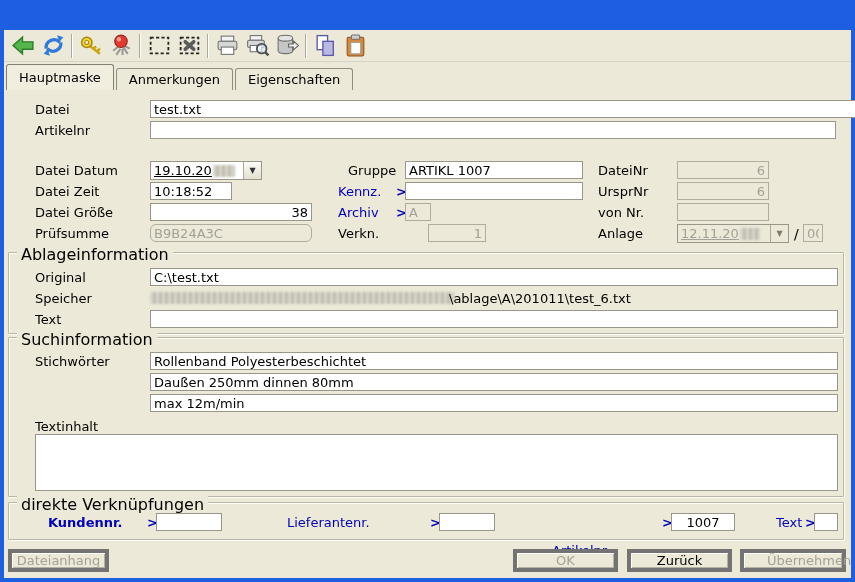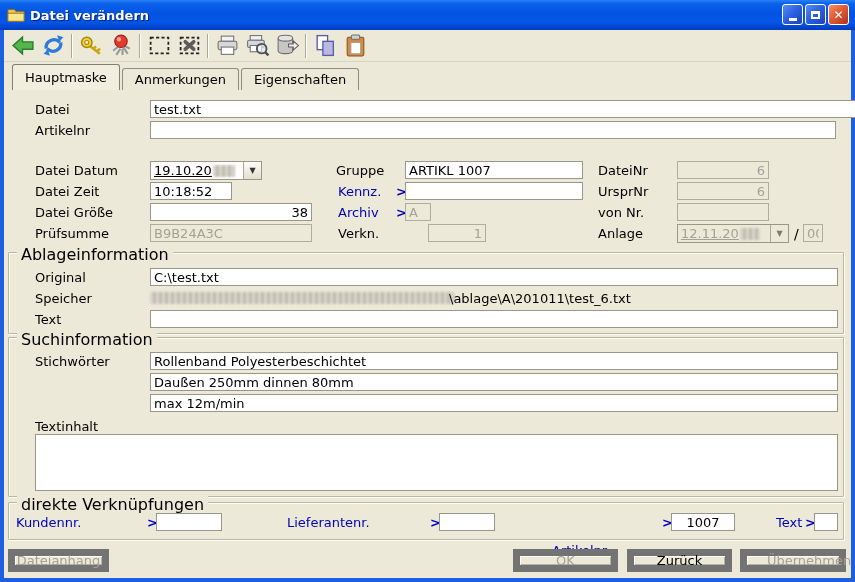--- a/index.html
+++ b/index.html
@@ -19,21 +19,21 @@
   .glyph-max{width:9px;height:8px;border:2px solid #fff;border-top-width:3px;box-sizing:border-box;}
   .glyph-x{color:#fff;font-weight:bold;font-size:12px;line-height:1;}
   
   .wbody{position:absolute;left:4px;top:30px;width:847px;height:548px;background:#ece9d8;}
   
   .toolbar{position:absolute;left:0;top:0;width:847px;height:32px;display:flex;align-items:center;padding-left:4px;box-sizing:border-box;border-bottom:1px solid #d8d4c4;}
   .tool{width:30px;height:28px;display:flex;align-items:center;justify-content:center;}
   .tool svg{width:25px;height:25px;}
   .tsep{width:1px;height:24px;background:#aca899;border-right:1px solid #fff;margin:0 3px;}
   
-  .tabs{position:absolute;left:8px;top:33px;height:27px;display:flex;align-items:flex-end;}
+  .tabs{position:absolute;left:2px;top:33px;height:27px;display:flex;align-items:flex-end;}
   .tab{box-sizing:border-box;border:1px solid #8f8d83;border-bottom:none;border-radius:3px 3px 0 0;
     background:#ece9d8;padding:3px 12px 4px;font-size:13px;color:#000;margin-right:2px;height:22px;}
   .tab.active{height:26px;padding-top:5px;background:#f1eee0;border-color:#827f74;font-size:13px;}
   
   .lbl{position:absolute;font-size:13px;color:#000;white-space:nowrap;}
   .lbl.link{color:#0000bb;}
   .chev{position:absolute;font-size:13px;color:#0000bb;font-weight:bold;}
   .inp{position:absolute;box-sizing:border-box;height:18px;background:#fff;border:1px solid #9a978a;
     font-family:"DejaVu Sans","Liberation Sans",sans-serif;font-size:13px;color:#000;padding:0 3px;outline:none;}
   .inp.right{text-align:right;}
@@ -45,50 +45,30 @@
   .combo.dis{background:#ece9d8;}
   .combo.dis .ctext{color:#a3a198;}
   .cbtn{margin-left:auto;width:17px;height:100%;background:linear-gradient(180deg,#fdfcf8,#e3dfd0);border-left:1px solid #aca899;display:flex;align-items:center;justify-content:center;font-size:8px;color:#333;}
   .combo.dis .cbtn{color:#7d7b72;background:#ece9d8;}
   .blurpatch{height:12px;background:repeating-linear-gradient(90deg,#d8d5cb 0 3px,#bfbcb1 3px 6px);filter:blur(1.2px);border-radius:1px;}
   
   .fieldset{position:absolute;box-sizing:border-box;border:1px solid #bab6a6;box-shadow:inset 1px 1px 0 #fffef6,1px 1px 0 #fffef6;border-radius:1px;}
   .legend{position:absolute;top:-8px;left:8px;background:#ece9d8;padding:0 4px;font-size:16px;color:#000;white-space:nowrap;}
   .bigtext{position:absolute;background:#fff;border:1px solid #9a978a;box-sizing:border-box;}
   
-  .btn{position:absolute;height:23px;box-sizing:border-box;background:#ece9d8;border:7px solid #737373;
+  .btn{position:absolute;height:23px;box-sizing:border-box;background:#ece9d8;border:4px solid #737373;
     box-shadow:inset 1px 1px 0 #fffef6,inset -1px -1px 0 #b5b2a3;font-size:13px;color:#000;
     display:flex;align-items:center;justify-content:center;font-family:"DejaVu Sans","Liberation Sans",sans-serif;}
   .btn.dis{color:#a3a198;}
 </style>
 </head>
 <body>
 
 <div class="window">
 
-  <div class="titlebar">
-    <span class="title-icon">
-      <svg viewBox="0 0 20 20">
-          <path d="M1 4 h7 l2 2 h9 v11 h-18 z" fill="#f2c94c" stroke="#8a6d1d"></path>
-          <path d="M1 8 h18 v9 h-18 z" fill="#fbe48e" stroke="#8a6d1d"></path>
-        </svg>
-    </span>
-    <span class="title-text">Datei verändern</span>
-    <span class="title-controls">
-      <span class="tbtn blue">
-          <span class="glyph-min"></span>
-        </span>
-      <span class="tbtn blue">
-          <span class="glyph-max"></span>
-        </span>
-      <span class="tbtn red">
-          <span class="glyph-x">✕</span>
-        </span>
-    </span>
-  </div>
 
   <div class="wbody">
 
     <div class="toolbar">
       <span class="tool">
         <svg viewBox="0 0 24 24">
             <path d="M2 12 L11 4 L11 8.5 L21 8.5 L21 15.5 L11 15.5 L11 20 Z" fill="#55b64c" stroke="#2c7d2c" stroke-width="1.4"></path>
           </svg>
       </span>
       <span class="tool">
@@ -181,23 +161,23 @@
     <div class="combo" style="left:146px;top:131px;width:112px;">
       <span class="ctext">19.10.20</span>
       <span class="blurpatch" style="width:22px;margin-left:1px;"></span>
       <span class="cbtn">▼</span>
     </div>
     <span class="lbl" style="left:31px;top:154px;">Datei Zeit</span>
     <input class="inp" style="left: 146px; top: 152px; width: 82px;" value="10:18:52">
     <span class="lbl" style="left:31px;top:175px;">Datei Größe</span>
     <input class="inp right" style="left: 146px; top: 173px; width: 162px;" value="38">
     <span class="lbl" style="left:31px;top:196px;">Prüfsumme</span>
-    <input class="inp dis" style="left: 146px; top: 194px; width: 162px;" readonly="" value="B9B24A3C">
-
-    <span class="lbl" style="left:332px;top:133px;">Gruppe</span>
+    <input class="inp dis" style="left: 146px; top: 194px; width: 162px; border-radius: 6px;" readonly="" value="B9B24A3C">
+
+    <span class="lbl" style="left:344px;top:133px;">Gruppe</span>
     <input class="inp" style="left: 401px; top: 131px; width: 178px;" value="ARTIKL 1007">
     <span class="lbl link" style="left:334px;top:154px;">Kennz.</span>
     <span class="chev" style="left:392px;top:154px;">&gt;</span>
     <input class="inp" style="left: 401px; top: 152px; width: 178px;">
     <span class="lbl link" style="left:334px;top:175px;">Archiv</span>
     <span class="chev" style="left:392px;top:175px;">&gt;</span>
     <input class="inp dis" style="left: 401px; top: 173px; width: 26px;" readonly="" value="A">
     <span class="lbl" style="left:334px;top:196px;">Verkn.</span>
     <input class="inp dis right" style="left: 424px; top: 194px; width: 58px;" readonly="" value="1">
 
@@ -233,21 +213,21 @@
     <span class="lbl" style="left:31px;top:324px;">Stichwörter</span>
     <input class="inp" style="left: 146px; top: 322px; width: 688px;" value="Rollenband Polyesterbeschichtet">
     <input class="inp" style="left: 146px; top: 343px; width: 688px;" value="Daußen 250mm dinnen 80mm">
     <input class="inp" style="left: 146px; top: 364px; width: 688px;" value="max 12m/min">
     <span class="lbl" style="left:31px;top:389px;">Textinhalt</span>
     <div class="bigtext" style="left:31px;top:404px;width:803px;height:57px;"></div>
 
     <div class="fieldset" style="left:4px;top:472px;width:836px;height:38px;">
       <span class="legend">direkte Verknüpfungen</span>
     </div>
-    <span class="lbl link" style="left:12px;top:485px;">Kundennr.</span>
+    <span class="lbl link" style="left:44px;top:485px;font-weight:bold;">Kundennr.</span>
     <span class="chev" style="left:143px;top:485px;">&gt;</span>
     <input class="inp" style="left: 152px; top: 483px; width: 66px;">
     <span class="lbl link" style="left:283px;top:485px;">Lieferantenr.</span>
     <span class="chev" style="left:426px;top:485px;">&gt;</span>
     <input class="inp" style="left: 435px; top: 483px; width: 56px;">
     <span class="lbl link" style="left:548px;top:513px;text-align:center;">Artikelnr.</span>
     <span class="chev" style="left:658px;top:485px;">&gt;</span>
     <input class="inp center" style="left: 667px; top: 483px; width: 64px;" value="1007">
     <span class="lbl link" style="left:772px;top:485px;">Text</span>
     <span class="chev" style="left:801px;top:485px;">&gt;</span>

